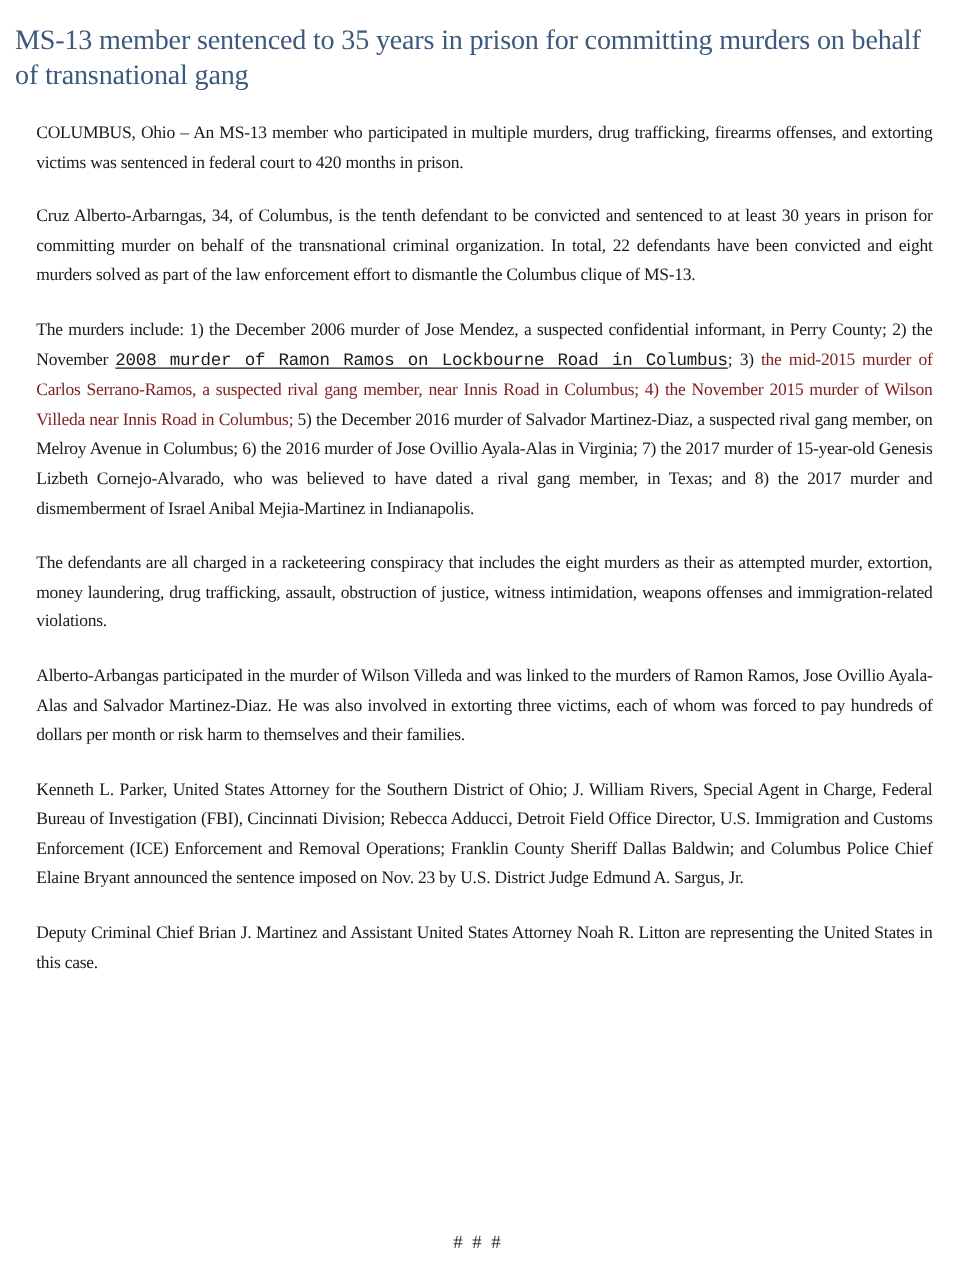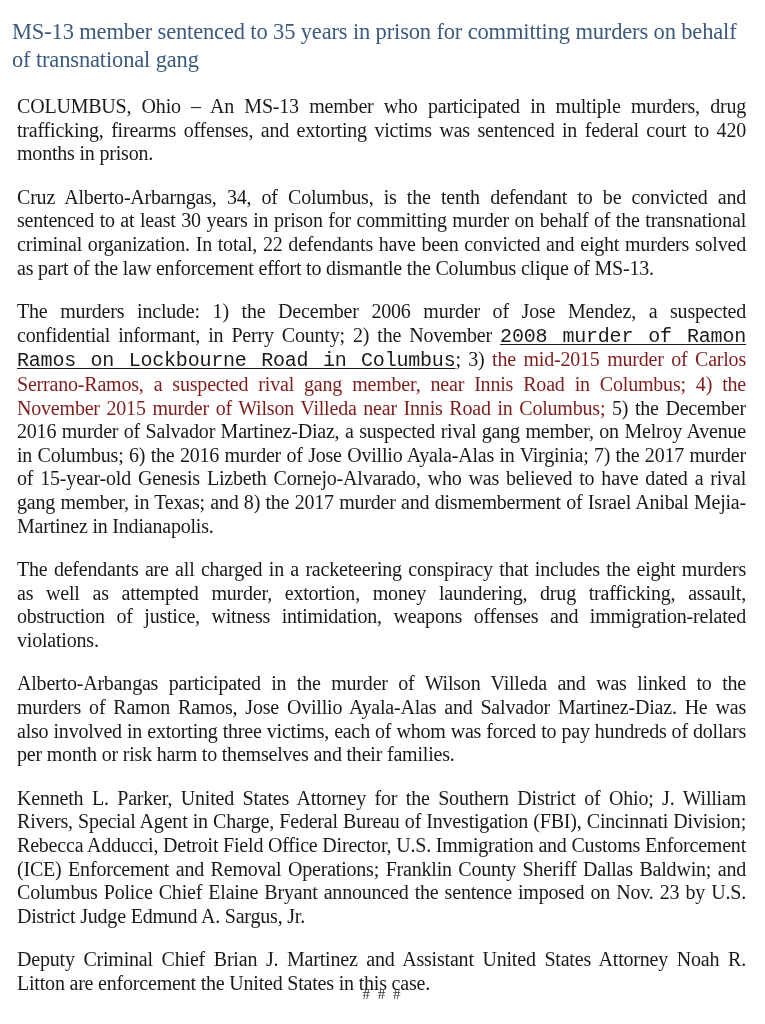--- a/index.html
+++ b/index.html
@@ -24,22 +24,22 @@
     .title {
       text-align: left;
       color: #3b5a7e;
       font-size: 22.5px;
       line-height: 28px;
       margin: 0 0 21px 0;
       font-weight: normal;
       letter-spacing: -0.15px;
     }
     p.para {
-      margin: 0 0 20px 5px;
-      font-size: 20px;
+      margin: 0 0 20px 17px;
+      font-size: 14px;
       line-height: 23.6px;
       text-align: justify;
       letter-spacing: -0.2px;
     }
     .underlined {
       text-decoration: underline;
       text-decoration-thickness: 1px;
       text-underline-offset: 2px;
       font-family: Liberation Mono, monospace;
     }
@@ -62,22 +62,22 @@
 
 <div class="page">
   <h1 class="title">MS-13 member sentenced to 35 years in prison for committing murders on behalf of transnational gang</h1>
 
   <p class="para">COLUMBUS, Ohio – An MS-13 member who participated in multiple murders, drug trafficking, firearms offenses, and extorting victims was sentenced in federal court to 420 months in prison.</p>
 
   <p class="para">Cruz Alberto-Arbarngas, 34, of Columbus, is the tenth defendant to be convicted and sentenced to at least 30 years in prison for committing murder on behalf of the transnational criminal organization. In total, 22 defendants have been convicted and eight murders solved as part of the law enforcement effort to dismantle the Columbus clique of MS-13.</p>
 
   <p class="para"><span>The murders include: 1) the December 2006 murder of Jose Mendez, a suspected confidential informant, in Perry County; 2) the November </span><span class="underlined">2008 murder of Ramon Ramos on Lockbourne Road in Columbus</span><span>; 3) </span><span class="highlight-blue">the mid-2015 murder of Carlos Serrano-Ramos, a suspected rival gang member, near Innis Road in Columbus; 4) the November 2015 murder of Wilson Villeda near Innis Road in Columbus;</span><span> 5) the December 2016 murder of Salvador Martinez-Diaz,  a suspected rival gang member, on Melroy Avenue in Columbus; 6) the 2016 murder of Jose Ovillio Ayala-Alas in Virginia; 7) the 2017 murder of 15-year-old Genesis Lizbeth Cornejo-Alvarado, who was believed to have dated a rival gang member, in Texas; and 8) the 2017 murder and dismemberment of Israel Anibal Mejia-Martinez in Indianapolis.</span></p>
 
-  <p class="para">The defendants are all charged in a racketeering conspiracy that includes the eight murders as well as attempted murder, extortion, money laundering, drug trafficking, assault, obstruction of justice, witness intimidation, weapons offenses and immigration-related violations.</p>
+  <p class="para">The defendants are all charged in a racketeering conspiracy that includes the eight murders as their as attempted murder, extortion, money laundering, drug trafficking, assault, obstruction of justice, witness intimidation, weapons offenses and immigration-related violations.</p>
 
   <p class="para">Alberto-Arbangas participated in the murder of Wilson Villeda and was linked to the murders of Ramon Ramos, Jose Ovillio Ayala-Alas and Salvador Martinez-Diaz. He was also involved in extorting three victims, each of whom was forced to pay hundreds of dollars per month or risk harm to themselves and their families.</p>
 
   <p class="para">Kenneth L. Parker, United States Attorney for the Southern District of Ohio; J. William Rivers, Special Agent in Charge, Federal Bureau of Investigation (FBI), Cincinnati Division; Rebecca Adducci, Detroit Field Office Director, U.S. Immigration and Customs Enforcement (ICE) Enforcement and Removal Operations; Franklin County Sheriff Dallas Baldwin; and Columbus Police Chief Elaine Bryant announced the sentence imposed on Nov. 23 by U.S. District Judge Edmund A. Sargus, Jr.</p>
 
-  <p class="para">Deputy Criminal Chief Brian J. Martinez and Assistant United States Attorney Noah R. Litton are enforcement the United States in this case.</p>
+  <p class="para">Deputy Criminal Chief Brian J. Martinez and Assistant United States Attorney Noah R. Litton are representing the United States in this case.</p>
 
   <div class="end-mark"># # #</div>
 </div>
 
 </body></html>

